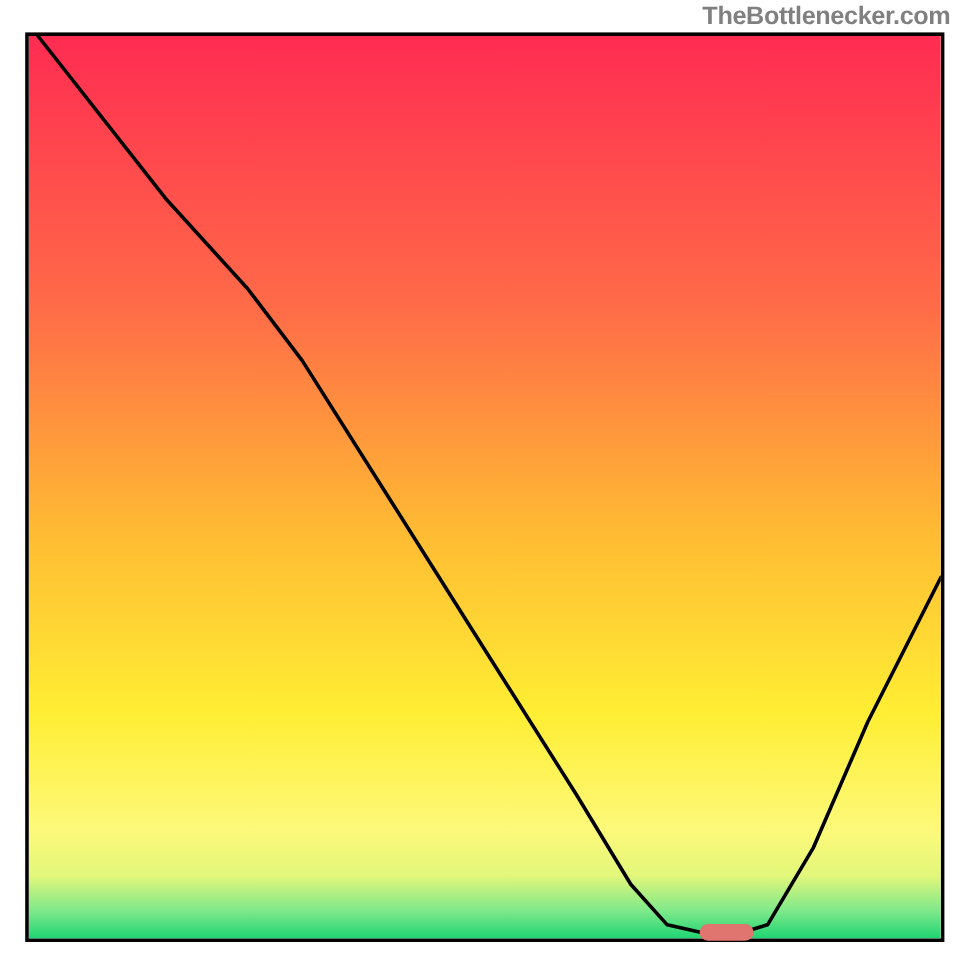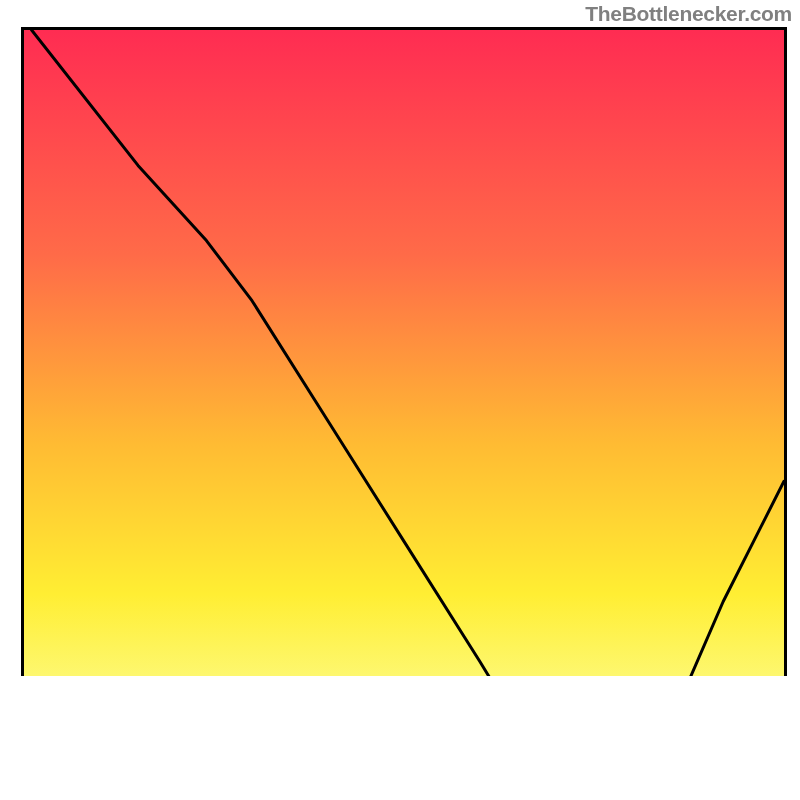--- a/index.html
+++ b/index.html
@@ -4,21 +4,21 @@
 <style>
   body {
     margin: 0;
     padding: 0;
     background: #fff;
     font-family: Arial, sans-serif;
   }
   .container {
     position: relative;
     width: 800px;
-    height: 676px;
+    height: 800px;
   }
   .watermark {
     position: absolute;
     top: 2px;
     right: 8px;
     font-size: 21px;
     font-weight: bold;
     color: #808080;
     letter-spacing: -0.3px;
     z-index: 10;

